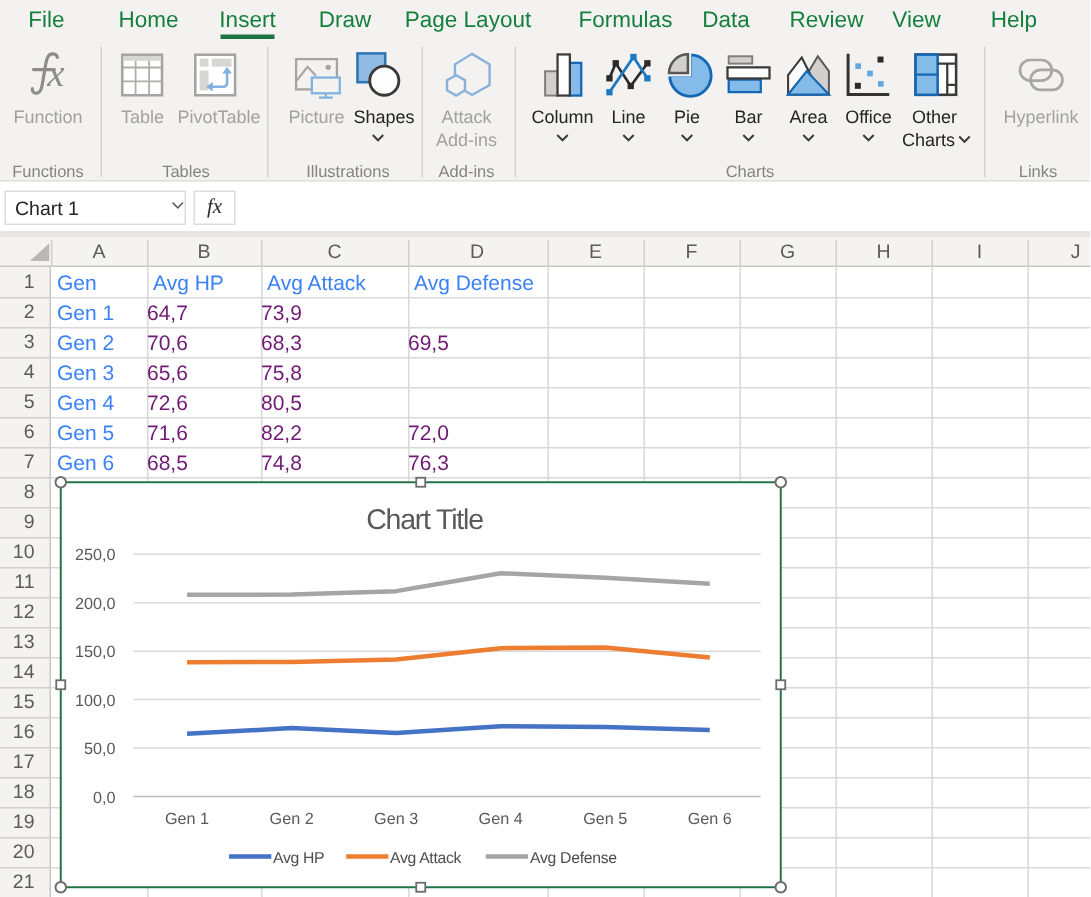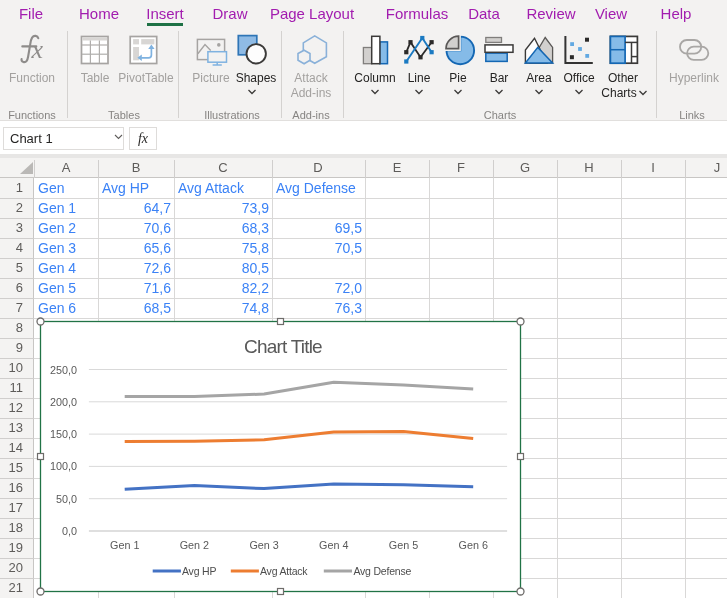--- a/index.html
+++ b/index.html
@@ -2,21 +2,21 @@
 <html><head>
 <meta charset="utf-8">
 <style>
 * { margin:0; padding:0; box-sizing:border-box; }
 html,body { width:727px; height:598px; overflow:hidden; background:#fff;
   font-family:"Liberation Sans", sans-serif; }
 #page { position:relative; width:727px; height:598px; }
 .abs { position:absolute; }
 
 #tabs { position:absolute; left:0; top:0; width:727px; height:27px; background:#f3f2f1; }
-.tab { position:absolute; top:5px; transform:translateX(-50%); font-size:15px; color:#a21caf; white-space:nowrap; }
+.tab { position:absolute; top:5px; transform:translateX(-50%); font-size:15px; color:#15803d; white-space:nowrap; }
 #ins-underline { position:absolute; left:147px; top:23px; width:36px; height:3px; background:#1e7145; }
 
 #ribbon { position:absolute; left:0; top:27px; width:727px; height:94px; background:#f3f2f1; border-bottom:1px solid #e1dfdd; }
 .sep { position:absolute; top:4px; width:1px; height:87px; background:#d4d2d0; }
 .glabel { position:absolute; top:82px; transform:translateX(-50%); font-size:11px; color:#868482; white-space:nowrap; }
 .blabel { position:absolute; top:44px; transform:translateX(-50%); font-size:12px; color:#252423; white-space:nowrap; }
 .blabel2 { position:absolute; top:59px; transform:translateX(-50%); font-size:12px; color:#252423; white-space:nowrap; }
 .dis { color:#a3a19f !important; }
 .chev { position:absolute; transform:translateX(-50%); }
 
@@ -24,21 +24,21 @@
 #namebox { position:absolute; left:3px; top:5px; width:121px; height:23px; border:1px solid #dedcda; background:#fff; font-size:13px; color:#252423; line-height:21px; padding-left:6px; }
 #fxbox { position:absolute; left:129px; top:5px; width:28px; height:23px; border:1px solid #dedcda; background:#fff; text-align:center; font-family:"Liberation Serif", serif; font-style:italic; font-size:14px; color:#2b2a29; line-height:22px; }
 #gap { position:absolute; left:0; top:154px; width:727px; height:4px; background:#e7e6e5; }
 
 #grid { position:absolute; left:0; top:158px; width:727px; height:440px; background:#fff; }
 .vl { position:absolute; width:1px; background:#d9d8d7; }
 .hl { position:absolute; height:1px; background:#d9d8d7; }
 .ch { position:absolute; top:0; height:20px; line-height:20px; transform:translateX(-50%); font-size:13px; color:#5e5c5a; }
 .rh { position:absolute; width:23px; text-align:right; height:20px; line-height:20px; font-size:13px; color:#5e5c5a; }
 .cl { position:absolute; height:20px; line-height:20px; font-size:14px; color:#3b82f6; white-space:nowrap; }
-.cr { position:absolute; height:20px; line-height:20px; font-size:14px; color:#3b82f6; white-space:nowrap; text-align:right; }
+.cr { position:absolute; height:20px; line-height:20px; font-size:14px; color:#701a75; white-space:nowrap; }
 #chdr { position:absolute; left:0; top:0; width:727px; height:20px; background:#f4f3f2; border-bottom:1px solid #c8c6c4; }
 #rhdr { position:absolute; left:0; top:20px; width:34px; height:420px; background:#f4f3f2; border-right:1px solid #c8c6c4; }
 </style>
 </head>
 <body>
 <div id="page">
   <div id="tabs">
     <span class="tab" style="left:31px">File</span>
     <span class="tab" style="left:99px">Home</span>
     <span class="tab" style="left:165px">Insert</span>
@@ -283,21 +283,20 @@
     <span class="cl" style="left:38px;top:40px">Gen 1</span>
     <span class="cr" style="left:98px;top:40px;width:73px">64,7</span>
     <span class="cr" style="left:174px;top:40px;width:95px">73,9</span>
     <span class="cl" style="left:38px;top:60px">Gen 2</span>
     <span class="cr" style="left:98px;top:60px;width:73px">70,6</span>
     <span class="cr" style="left:174px;top:60px;width:95px">68,3</span>
     <span class="cr" style="left:272px;top:60px;width:90px">69,5</span>
     <span class="cl" style="left:38px;top:80px">Gen 3</span>
     <span class="cr" style="left:98px;top:80px;width:73px">65,6</span>
     <span class="cr" style="left:174px;top:80px;width:95px">75,8</span>
-    <span class="cr" style="left:272px;top:80px;width:90px">70,5</span>
     <span class="cl" style="left:38px;top:100px">Gen 4</span>
     <span class="cr" style="left:98px;top:100px;width:73px">72,6</span>
     <span class="cr" style="left:174px;top:100px;width:95px">80,5</span>
     <span class="cl" style="left:38px;top:120px">Gen 5</span>
     <span class="cr" style="left:98px;top:120px;width:73px">71,6</span>
     <span class="cr" style="left:174px;top:120px;width:95px">82,2</span>
     <span class="cr" style="left:272px;top:120px;width:90px">72,0</span>
     <span class="cl" style="left:38px;top:140px">Gen 6</span>
     <span class="cr" style="left:98px;top:140px;width:73px">68,5</span>
     <span class="cr" style="left:174px;top:140px;width:95px">74,8</span>

